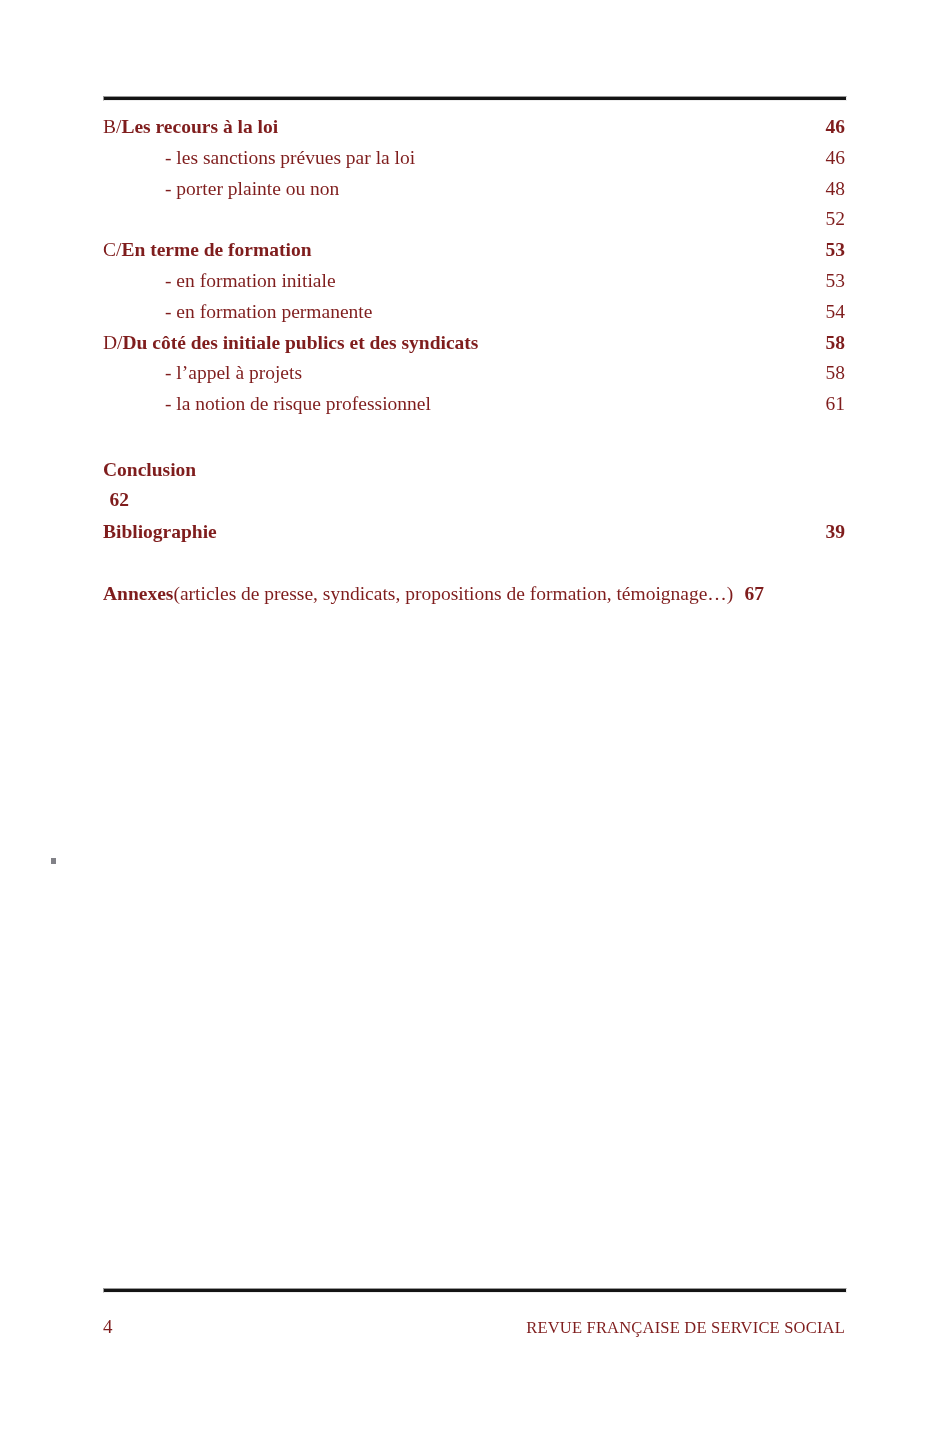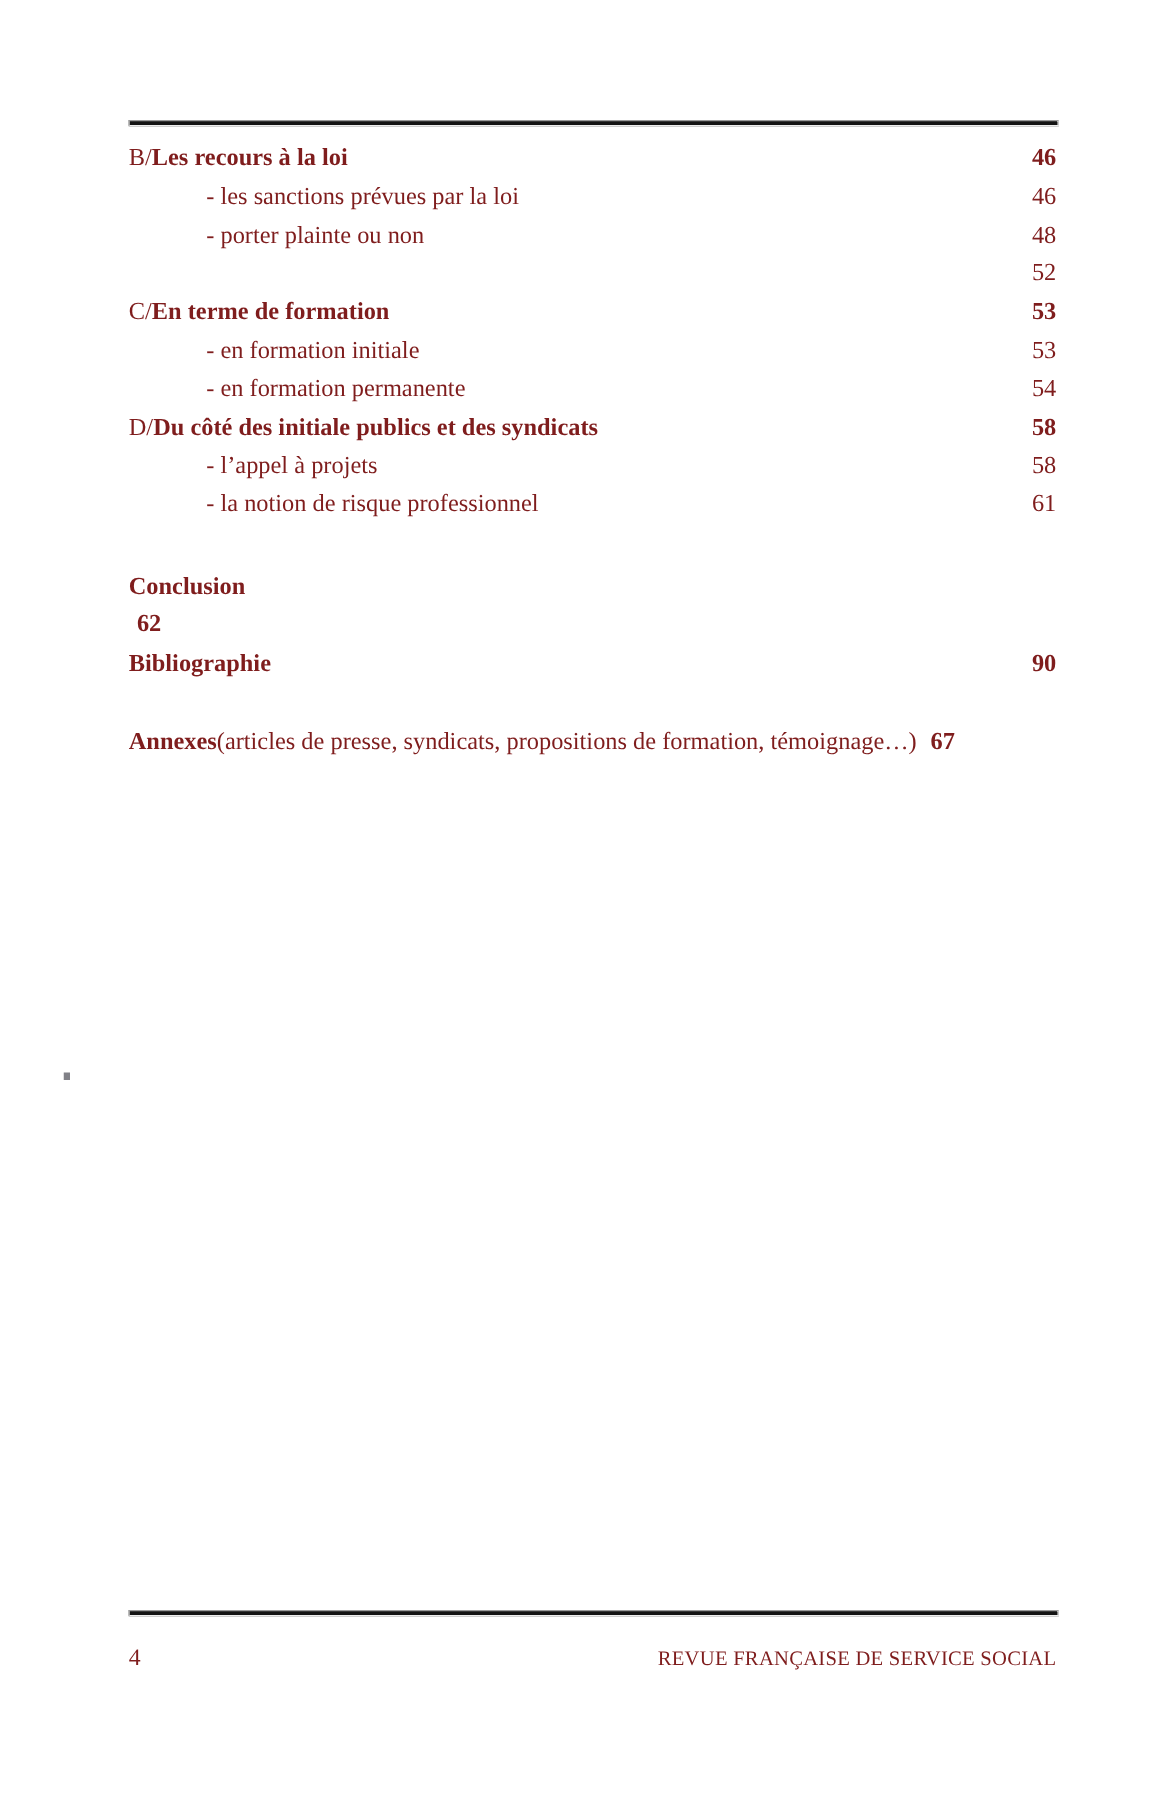--- a/index.html
+++ b/index.html
@@ -215,21 +215,21 @@
 
   <div class="major major-conclusion">
     <span class="label">Conclusion</span>
     <span class="filler"></span>
     <span class="page-num">62</span>
   </div>
 
   <div class="major major-bibliographie">
     <span class="label">Bibliographie</span>
     <span class="filler"></span>
-    <span class="page-num">90</span>
+    <span class="page-num">39</span>
   </div>
 
   <div class="annexes">
     <span class="ax-title">Annexes</span>
       <span class="ax-desc"> (articles de presse, syndicats, propositions de formation, témoignage…)</span>
       <span class="ax-page">67</span>
   </div>
 
   <div class="speck"></div>
 

